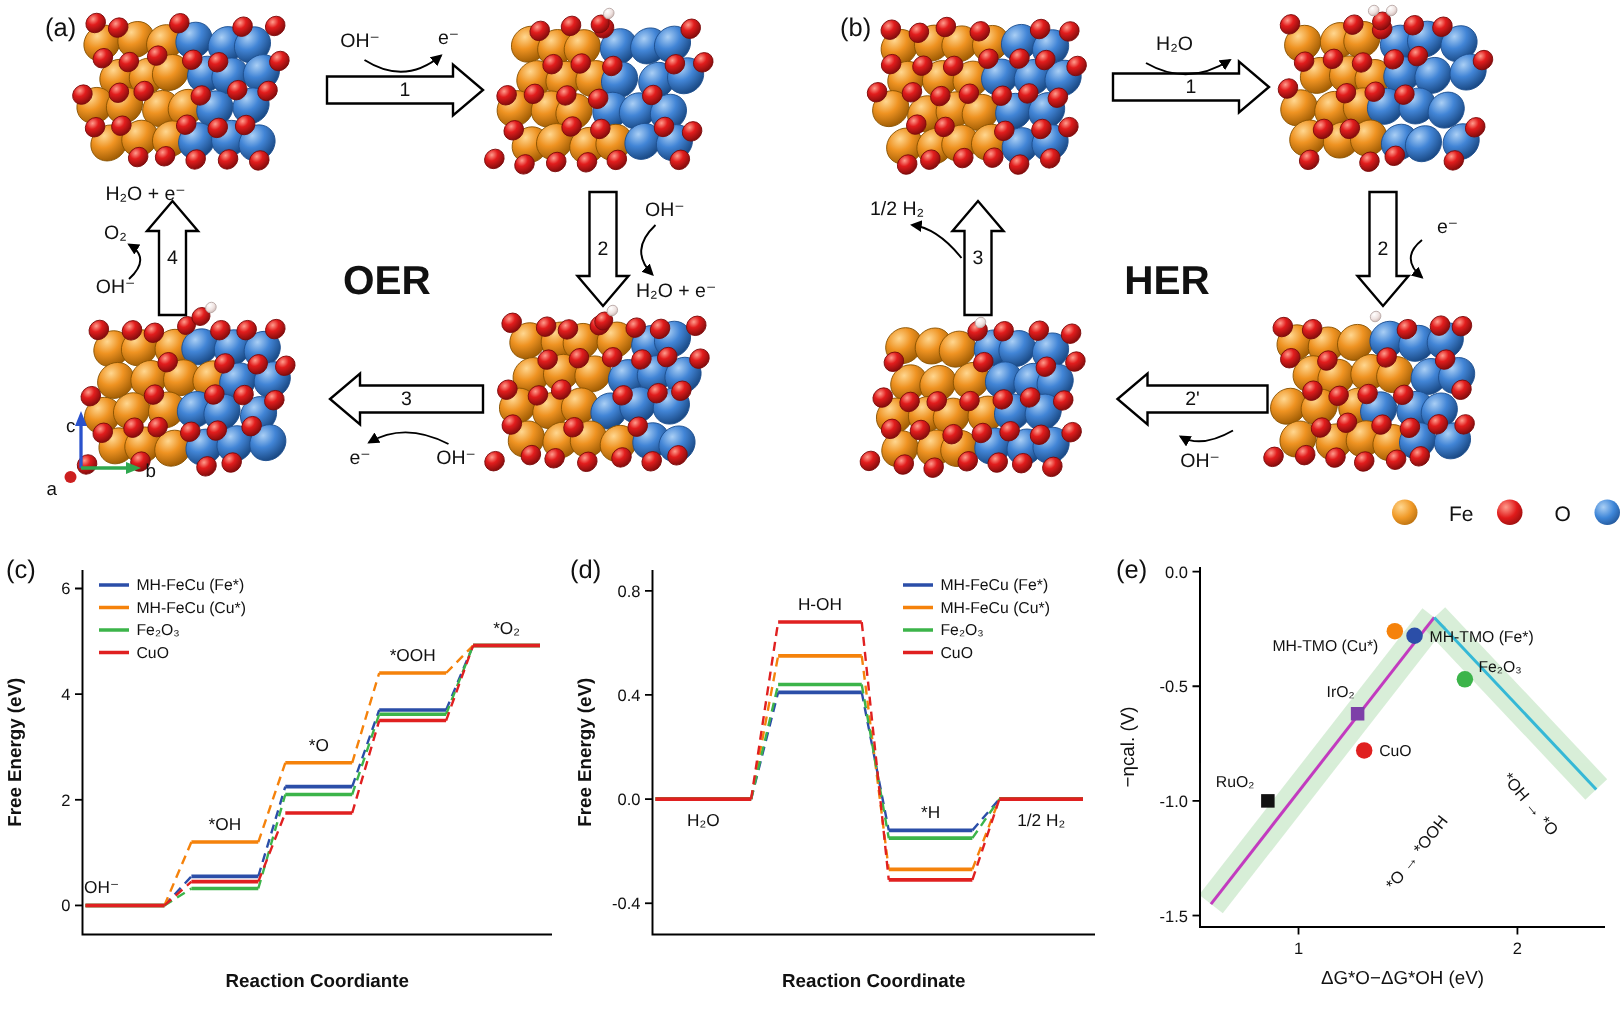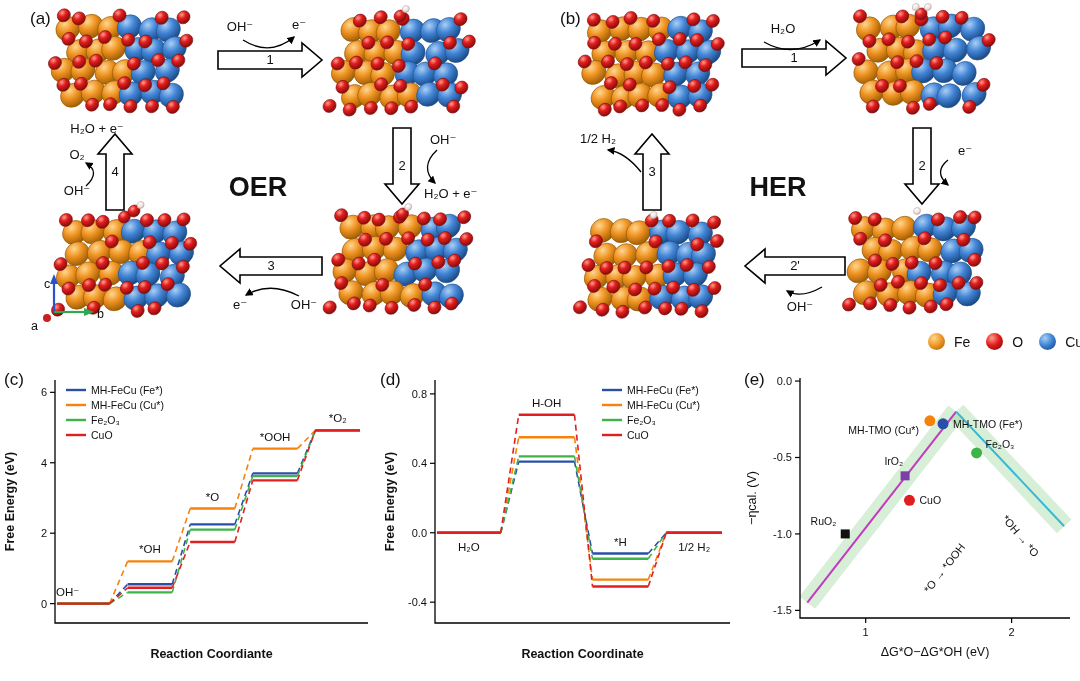--- a/index.html
+++ b/index.html
@@ -3,21 +3,21 @@
 <meta charset="utf-8">
 <style>
   html,body{margin:0;padding:0;background:#fff;}
   .stage{position:relative;width:1080px;height:681px;background:#fff;overflow:hidden;
          font-family:"Liberation Sans","DejaVu Sans",sans-serif;color:#111;}
   .stage svg{position:absolute;font-family:"Liberation Sans","DejaVu Sans",sans-serif;}
   text{fill:#111;}
   .plabel{position:absolute;font-size:17px;color:#111;z-index:5;}
   .atom-legend{position:absolute;left:928px;top:333px;display:flex;gap:16px;align-items:center;
                font-size:14px;z-index:5;}
-  .legend-item{display:flex;align-items:center;gap:9px;}
+  .legend-item{display:flex;align-items:center;gap:21px;}
   .sphere{width:17px;height:17px;border-radius:50%;display:inline-block;}
   .sphere.fe{background:radial-gradient(circle at 35% 30%,#ffd790,#f09a28 45%,#a35f05 95%);}
   .sphere.o{background:radial-gradient(circle at 35% 30%,#ff9d8d,#e11b1b 45%,#7c0a0a 95%);}
   .sphere.cu{background:radial-gradient(circle at 35% 30%,#aacff5,#3e86d8 45%,#16427e 95%);}
 </style>
 </head>
 <body>
 
 <div class="stage">
 

